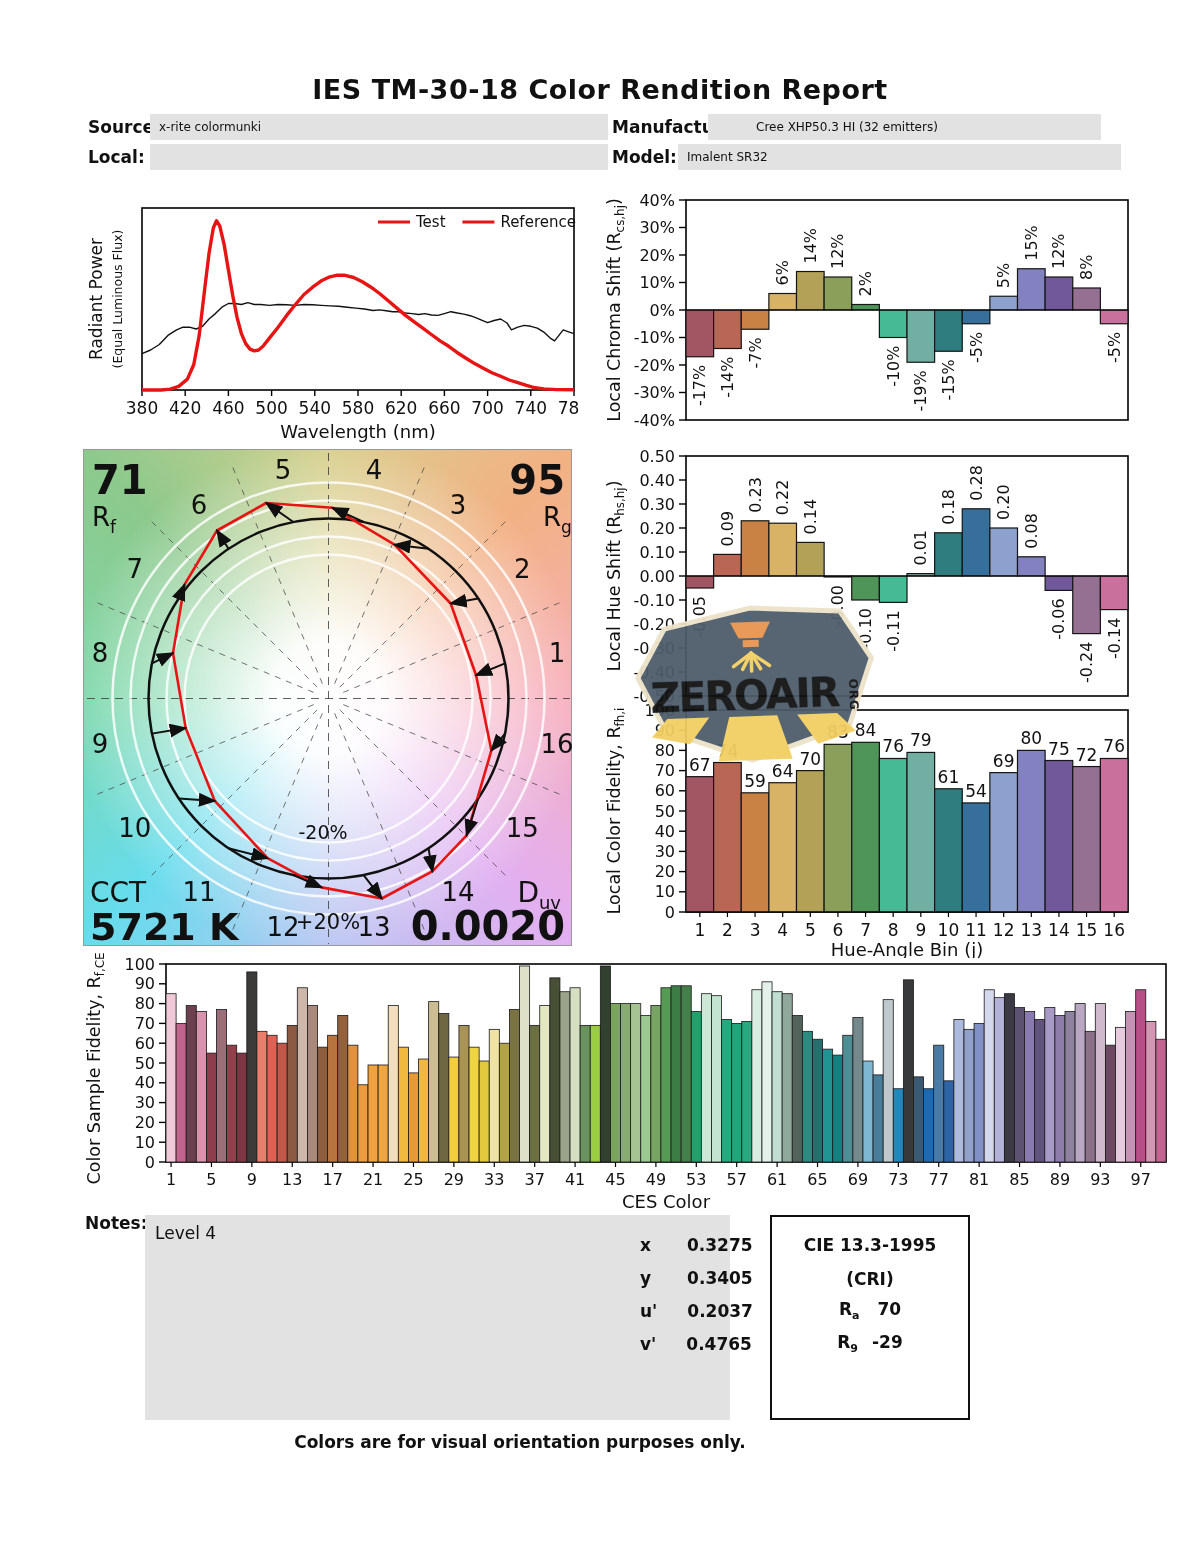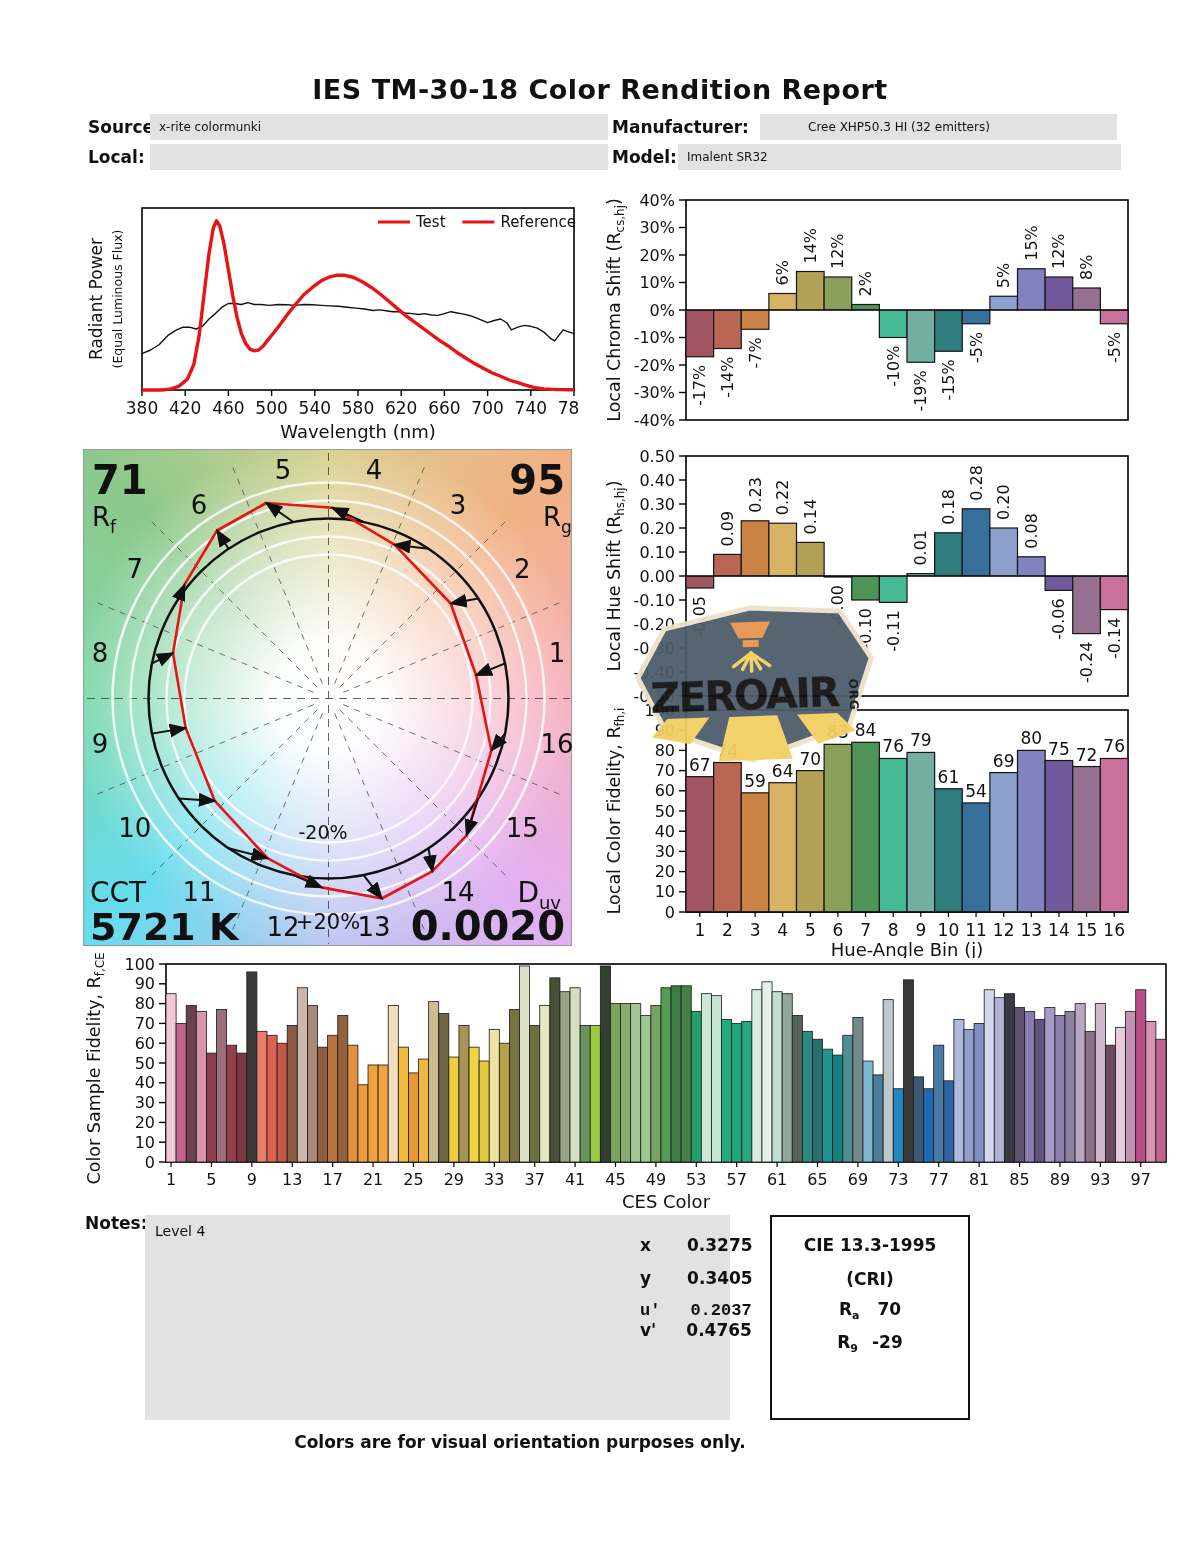--- a/index.html
+++ b/index.html
@@ -10,35 +10,35 @@
   .hlabel{font-size:17px;font-weight:bold;line-height:26px;}
   .hbox{background:#e2e2e2;height:26px;font-size:12px;line-height:26px;padding-left:9px;box-sizing:border-box;white-space:nowrap;overflow:hidden;}
   svg text{font-family:"DejaVu Sans","Liberation Sans",sans-serif;fill:#111;}
   #cvg{left:83px;top:449px;width:489px;height:497px;border:1px solid #999;box-sizing:border-box;
     background:
       radial-gradient(circle at 50% 50%, #ffffff 0%, rgba(255,255,255,.96) 16%, rgba(255,255,255,.62) 36%, rgba(255,255,255,0) 74%),
       conic-gradient(from 0deg at 50% 50%,
         #d8d08e 0%, #f2b183 12.5%, #f7aebc 25%, #e2aff0 37.5%, #b9c6f2 50%,
         #66dcec 62.5%, #7ed8ab 75%, #8cc98c 87.5%, #d8d08e 100%);}
   #watermark{left:630px;top:596px;width:248px;height:168px;z-index:30;}
-  .notes-box{left:145px;top:1215px;width:585px;height:205px;background:#e2e2e2;font-size:14px;padding:8px 10px;box-sizing:border-box;}
+  .notes-box{left:145px;top:1215px;width:585px;height:205px;background:#e2e2e2;font-size:17px;padding:8px 10px;box-sizing:border-box;}
   .chroma-row{font-size:17px;font-weight:bold;}
   .cri{left:770px;top:1215px;width:200px;height:205px;border:2px solid #111;box-sizing:border-box;text-align:center;font-weight:bold;font-size:17px;}
   .footer{top:1432px;left:0;width:1040px;text-align:center;font-size:17px;font-weight:bold;}
   sub{font-size:11px;}
 </style>
 </head>
 <body>
 
 <div class="abs title">IES TM-30-18 Color Rendition Report</div>
 
 <div class="abs hlabel" style="left:88px;top:114px;">Source:</div>
 <div class="abs hbox" style="left:150px;top:114px;width:458px;">x-rite colormunki</div>
 <div class="abs hlabel" style="left:612px;top:114px;">Manufacturer:</div>
-<div class="abs hbox" style="left:760px;top:114px;width:357px;padding-left:48px;">Cree XHP50.3 HI (32 emitters)</div>
+<div class="abs hbox" style="left:708px;top:114px;width:393px;padding-left:48px;">Cree XHP50.3 HI (32 emitters)</div>
 <div class="abs hlabel" style="left:88px;top:144px;">Local:</div>
 <div class="abs hbox" style="left:150px;top:144px;width:458px;"></div>
 <div class="abs hlabel" style="left:612px;top:144px;text-align:center;">Model:</div>
 <div class="abs hbox" style="left:678px;top:144px;width:443px;">Imalent SR32</div>
 
 <div class="abs" style="left:80px;top:192px;">
   <svg id="spd-svg" width="500" height="252">
       <rect x="62" y="16" width="432" height="182" fill="none" stroke="#000" stroke-width="1.6"></rect>
       <line x1="62" y1="198" x2="62" y2="204" stroke="#000" stroke-width="1.4"></line>
       <text x="62" y="222" text-anchor="middle" font-size="17">380</text>
@@ -559,21 +559,21 @@
       </g>
     </svg>
 </div>
 
 <div class="abs hlabel" style="left:85px;top:1210px;">Notes:</div>
 <div class="abs notes-box">Level 4</div>
 
 <div class="abs" style="left:640px;top:1235px;">
   <div class="chroma-row" style="margin-bottom:13px;"><span>x</span><span style="display:inline-block;width:36px;"></span><span>0.3275</span></div>
   <div class="chroma-row" style="margin-bottom:13px;"><span>y</span><span style="display:inline-block;width:36px;"></span><span>0.3405</span></div>
-  <div class="chroma-row" style="font-family:Liberation Mono, monospace;"><span>u'</span><span style="display:inline-block;width:30px;"></span><span>0.2037</span></div>
+  <div class="chroma-row" style="margin-bottom:13px;"><span>u'</span><span style="display:inline-block;width:30px;"></span><span>0.2037</span></div>
   <div class="chroma-row"><span>v'</span><span style="display:inline-block;width:30px;"></span><span>0.4765</span></div>
 </div>
 
 <div class="abs cri">
   <div style="margin-top:18px;">CIE 13.3-1995</div>
   <div style="margin-top:14px;">(CRI)</div>
   <div style="margin-top:10px;"><span>R</span><sub>a</sub><span style="display:inline-block;width:18px;"></span><span>70</span></div>
   <div style="margin-top:10px;"><span>R</span><sub>9</sub><span style="display:inline-block;width:14px;"></span><span>-29</span></div>
 </div>
 

